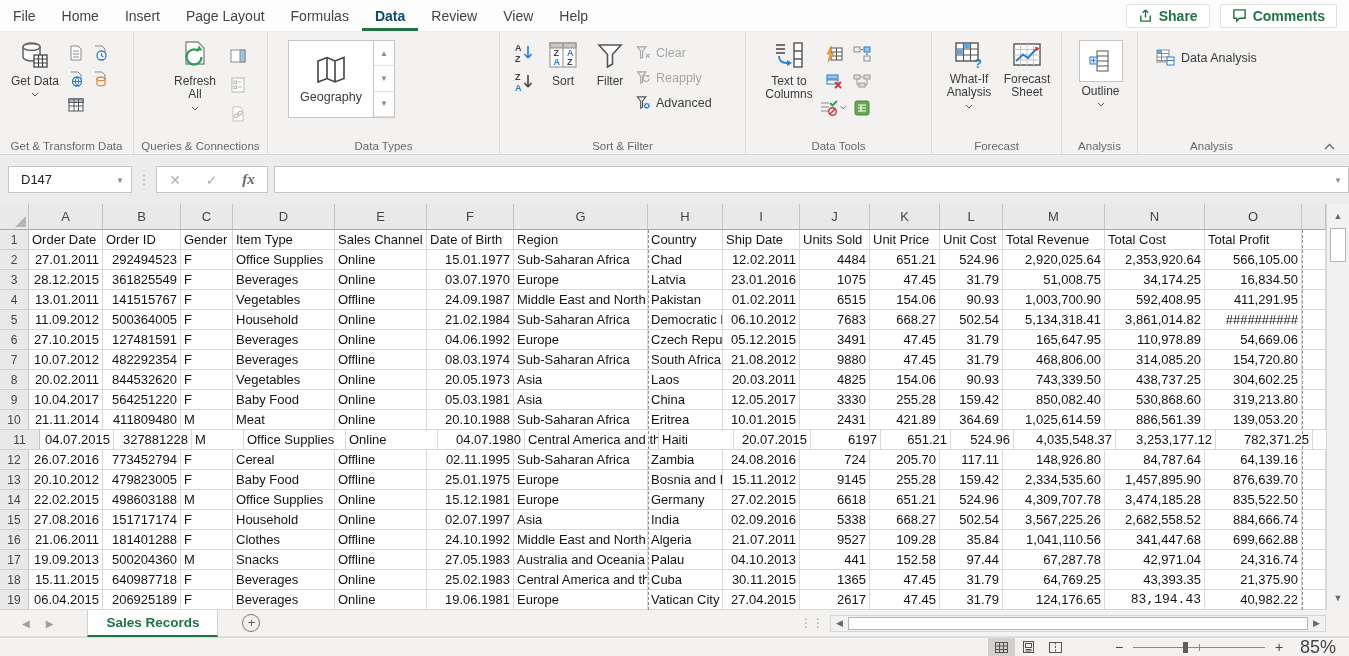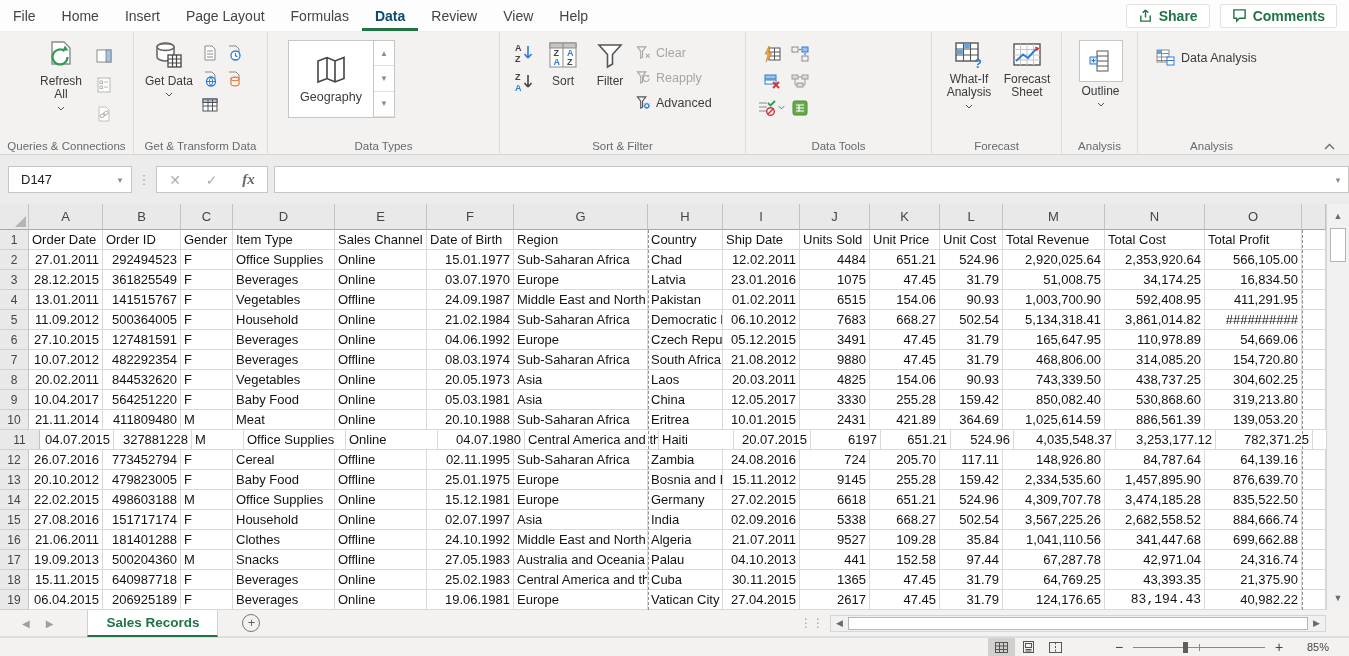--- a/index.html
+++ b/index.html
@@ -75,21 +75,21 @@
   
   .statusbar{position:absolute;top:637px;left:0;width:1349px;height:19px;background:#f3f2f1;border-top:1px solid #dedcda;display:flex;align-items:center}
   .sb-right{margin-left:auto;display:flex;align-items:center}
   .viewbtn{width:27px;height:19px;display:flex;align-items:center;justify-content:center}
   .viewbtn.active{background:#d2d0ce}
   .zoomwrap{display:flex;align-items:center;margin-left:42px}
   .zminus,.zplus{color:#444;font-size:14px;width:16px;text-align:center}
   .ztrack{position:relative;width:132px;height:1px;background:#8a8886;margin:0 6px}
   .ztick{position:absolute;left:50%;top:-3px;width:1px;height:7px;background:#8a8886}
   .zhandle{position:absolute;left:38%;top:-5px;width:5px;height:11px;background:#605e5c}
-  .zoomtext{font-size:11px;color:#444;width:46px;text-align:center;margin-left:8px;margin-right:8px}
+  .zoomtext{font-size:18px;color:#444;width:46px;text-align:center;margin-left:8px;margin-right:8px}
 </style>
 </head>
 <body>
 
 <div class="app">
 
   <div class="tabbar">
     <div class="tab">File</div>
     <div class="tab">Home</div>
     <div class="tab">Insert</div>
@@ -116,63 +116,20 @@
             </svg>
           </span>
         <span>Comments</span>
       </div>
     </div>
   </div>
 
   <div class="ribbon">
 
     <div class="rgroup" style="width:134px">
-      <div class="bigbtn" style="margin-left:26px">
-        <span>
-            <svg width="32" height="32" viewBox="0 0 32 32">
-              <path d="M7 2h12l6 6v16H7z" fill="#fff" stroke="#8a8a8a" stroke-width="1.4"></path>
-              <path d="M22.5 17a7.5 7.5 0 1 1-3-6" fill="none" stroke="#2e9b57" stroke-width="2.2"></path>
-              <path d="M20 5.5l3.5 5h-6z" fill="#2e9b57"></path>
-            </svg>
-          </span>
-        <span>Refresh All</span>
-        <span class="chev">
-            <svg width="8" height="5" viewBox="0 0 8 5">
-              <path d="M1 1l3 3 3-3" stroke="#555" fill="none"></path>
-            </svg>
-          </span>
-      </div>
-      <div class="vsep-col">
-        <div class="smallbtn">
-            <svg width="16" height="16" viewBox="0 0 16 16">
-              <rect x="1" y="2" width="14" height="12" fill="#fff" stroke="#8a8a8a"></rect>
-              <rect x="10" y="2" width="5" height="12" fill="#9fc3e8" stroke="#8a8a8a"></rect>
-            </svg>
-          </div>
-        <div class="smallbtn">
-            <svg width="16" height="16" viewBox="0 0 16 16">
-              <rect x="2" y="1" width="12" height="14" fill="#fff" stroke="#b5b5b3"></rect>
-              <rect x="4" y="4" width="2.5" height="2.5" fill="none" stroke="#b5b5b3"></rect>
-              <path d="M8 5h4" stroke="#b5b5b3"></path>
-              <rect x="4" y="9" width="2.5" height="2.5" fill="none" stroke="#b5b5b3"></rect>
-              <path d="M8 10h4" stroke="#b5b5b3"></path>
-            </svg>
-          </div>
-        <div class="smallbtn">
-            <svg width="16" height="16" viewBox="0 0 16 16">
-              <path d="M3 1h7l3 3v11H3z" fill="#fff" stroke="#c2c0be"></path>
-              <ellipse cx="6.5" cy="9.5" rx="2.6" ry="1.6" fill="none" stroke="#b5b5b3" transform="rotate(-35 6.5 9.5)"></ellipse>
-              <ellipse cx="9.8" cy="7.2" rx="2.6" ry="1.6" fill="none" stroke="#b5b5b3" transform="rotate(-35 9.8 7.2)"></ellipse>
-            </svg>
-          </div>
-      </div>
-      <div class="glabel">Queries &amp; Connections</div>
-    </div>
-
-    <div class="rgroup" style="width:134px">
       <div class="bigbtn">
         <span>
             <svg width="32" height="32" viewBox="0 0 32 32">
               <path d="M4 7c0-2.2 4-4 8.5-4S21 4.8 21 7v10c0 2.2-4 4-8.5 4S4 19.2 4 17z" fill="#fff" stroke="#6a6a6a" stroke-width="1.6"></path>
               <ellipse cx="12.5" cy="7" rx="8.5" ry="3.4" fill="#fff" stroke="#6a6a6a" stroke-width="1.6"></ellipse>
               <rect x="15" y="15" width="13" height="12" fill="#fff" stroke="#444" stroke-width="1.3"></rect>
               <path d="M15 19h13M15 23h13M19.5 15v12M23.5 15v12" stroke="#444" stroke-width="1.2"></path>
             </svg>
           </span>
         <span>Get Data</span>
@@ -212,20 +169,63 @@
           </div>
         <div class="smallbtn">
             <svg width="16" height="16" viewBox="0 0 16 16">
               <rect x="1" y="2" width="14" height="12" fill="#fff" stroke="#555"></rect>
               <rect x="1" y="2" width="14" height="3.5" fill="#9fc3e8" stroke="#555"></rect>
               <path d="M1 9h14M6 2v12M10.5 2v12" stroke="#555"></path>
             </svg>
           </div>
       </div>
       <div class="glabel">Get &amp; Transform Data</div>
+    </div>
+
+    <div class="rgroup" style="width:134px">
+      <div class="bigbtn" style="margin-left:26px">
+        <span>
+            <svg width="32" height="32" viewBox="0 0 32 32">
+              <path d="M7 2h12l6 6v16H7z" fill="#fff" stroke="#8a8a8a" stroke-width="1.4"></path>
+              <path d="M22.5 17a7.5 7.5 0 1 1-3-6" fill="none" stroke="#2e9b57" stroke-width="2.2"></path>
+              <path d="M20 5.5l3.5 5h-6z" fill="#2e9b57"></path>
+            </svg>
+          </span>
+        <span>Refresh All</span>
+        <span class="chev">
+            <svg width="8" height="5" viewBox="0 0 8 5">
+              <path d="M1 1l3 3 3-3" stroke="#555" fill="none"></path>
+            </svg>
+          </span>
+      </div>
+      <div class="vsep-col">
+        <div class="smallbtn">
+            <svg width="16" height="16" viewBox="0 0 16 16">
+              <rect x="1" y="2" width="14" height="12" fill="#fff" stroke="#8a8a8a"></rect>
+              <rect x="10" y="2" width="5" height="12" fill="#9fc3e8" stroke="#8a8a8a"></rect>
+            </svg>
+          </div>
+        <div class="smallbtn">
+            <svg width="16" height="16" viewBox="0 0 16 16">
+              <rect x="2" y="1" width="12" height="14" fill="#fff" stroke="#b5b5b3"></rect>
+              <rect x="4" y="4" width="2.5" height="2.5" fill="none" stroke="#b5b5b3"></rect>
+              <path d="M8 5h4" stroke="#b5b5b3"></path>
+              <rect x="4" y="9" width="2.5" height="2.5" fill="none" stroke="#b5b5b3"></rect>
+              <path d="M8 10h4" stroke="#b5b5b3"></path>
+            </svg>
+          </div>
+        <div class="smallbtn">
+            <svg width="16" height="16" viewBox="0 0 16 16">
+              <path d="M3 1h7l3 3v11H3z" fill="#fff" stroke="#c2c0be"></path>
+              <ellipse cx="6.5" cy="9.5" rx="2.6" ry="1.6" fill="none" stroke="#b5b5b3" transform="rotate(-35 6.5 9.5)"></ellipse>
+              <ellipse cx="9.8" cy="7.2" rx="2.6" ry="1.6" fill="none" stroke="#b5b5b3" transform="rotate(-35 9.8 7.2)"></ellipse>
+            </svg>
+          </div>
+      </div>
+      <div class="glabel">Queries &amp; Connections</div>
     </div>
 
     <div class="rgroup" style="width:232px;padding-left:20px">
       <div class="gallery">
         <div class="gitem">
           <span>
               <svg width="36" height="30" viewBox="0 0 36 30">
                 <path d="M5 6l9-3.5 8 3.5 9-3.5v21L22 27l-8-3.5L5 27zM14 2.5v21M22 6v21" fill="none" stroke="#444" stroke-width="1.6"></path>
               </svg>
             </span>
@@ -307,20 +307,32 @@
                 <path d="M11.5 8.2v1m0 4.6v1m-3.3-3.3h1m4.6 0h1m-5.5-2.4l.7.7m3.4 3.4l.7.7m0-4.8l-.7.7m-3.4 3.4l-.7.7" stroke="#2b7cd3" stroke-width="1"></path>
               </svg>
             </span>
           <span>Advanced</span>
         </div>
       </div>
       <div class="glabel">Sort &amp; Filter</div>
     </div>
 
     <div class="rgroup" style="width:186px;padding-left:12px">
+      <div class="bigbtn" style="width:62px">
+        <span>
+            <svg width="32" height="32" viewBox="0 0 32 32">
+              <path d="M3 5h9M3 9h9M3 13h9" stroke="#444" stroke-width="1.6"></path>
+              <path d="M6 16c0 6 4 7 8 7" fill="none" stroke="#2b7cd3" stroke-width="1.8"></path>
+              <path d="M14 20l5 3-5 3z" fill="#2b7cd3"></path>
+              <rect x="21" y="3" width="8" height="24" fill="#fff" stroke="#555" stroke-width="1.4"></rect>
+              <path d="M21 11h8M21 19h8" stroke="#555" stroke-width="1.4"></path>
+            </svg>
+          </span>
+        <span>Text to Columns</span>
+      </div>
       <div class="dtgrid">
         <div class="smallbtn">
             <svg width="18" height="18" viewBox="0 0 18 18">
               <rect x="6" y="3" width="11" height="12" fill="#fff" stroke="#555"></rect>
               <path d="M6 7h11M6 11h11M11.5 3v12" stroke="#555"></path>
               <path d="M6 1L2 9h3l-2 8 6-9H6z" fill="#f2a33c" stroke="#c77c28" stroke-width=".6"></path>
             </svg>
           </div>
         <div class="smallbtn">
             <svg width="18" height="18" viewBox="0 0 18 18">

